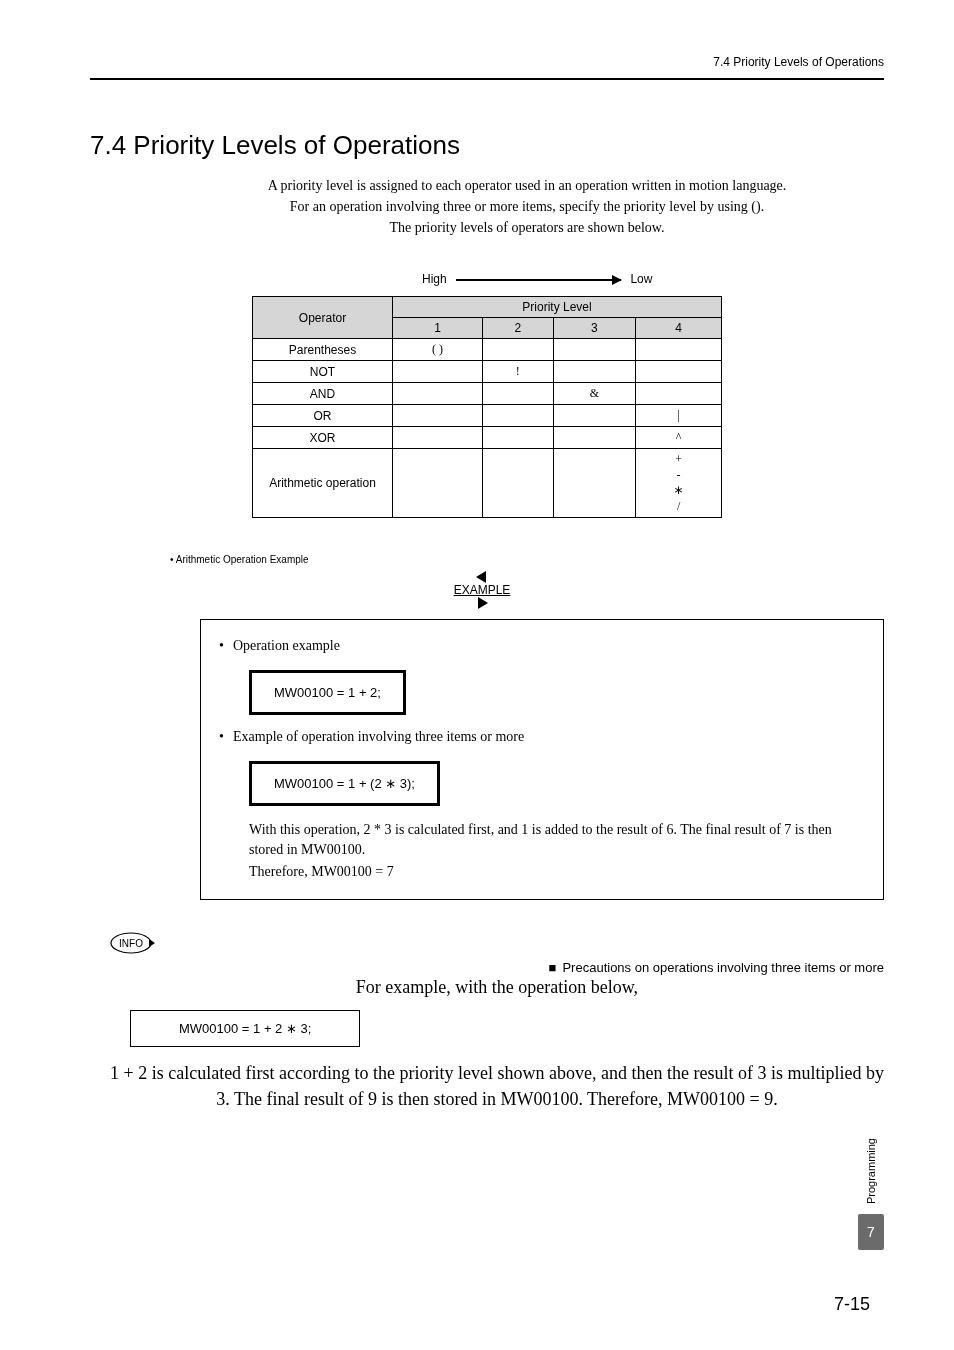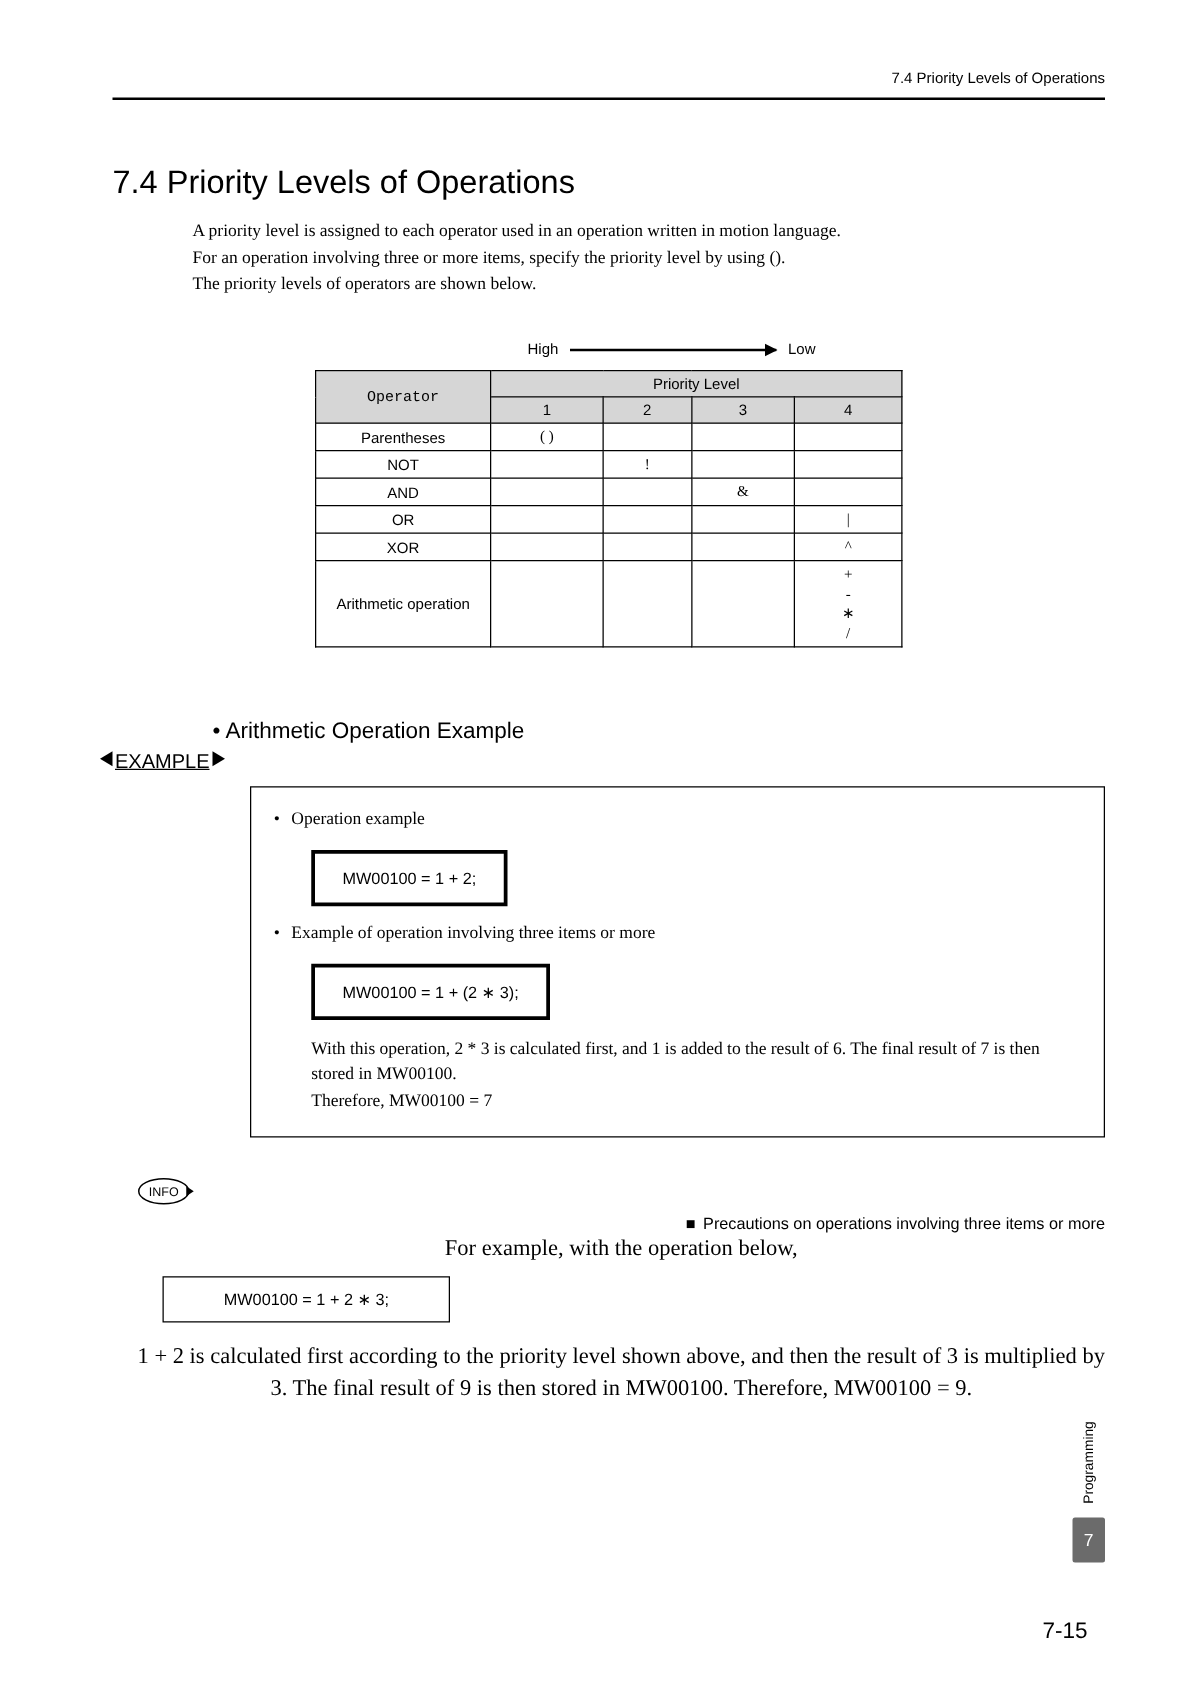--- a/index.html
+++ b/index.html
@@ -28,23 +28,24 @@
       border-top: 2px solid #000;
     }
     .section-title {
       font-family: Arial, sans-serif;
       font-size: 26px;
       font-weight: normal;
       margin-top: 80px;
       margin-bottom: 14px;
     }
     .intro-text {
-      margin-left: 64px;
+      margin-left: 80px;
       font-size: 14px;
       line-height: 1.5;
+      text-align: center;
     }
     .table-wrapper {
       margin: 34px auto 0;
       width: 470px;
     }
     .high-low {
       font-family: Arial, sans-serif;
       font-size: 12px;
       position: relative;
       margin-left: 170px;
@@ -78,32 +79,34 @@
     table.priority th, table.priority td {
       border: 1px solid #000;
       text-align: center;
       padding: 3px 4px;
       vertical-align: middle;
     }
     table.priority thead th {
       background: #d6d6d6;
       font-weight: normal;
     }
-    table.priority thead tr:first-child th:first-child { width: 140px; font-family: Liberation Mono, monospace; }
+    table.priority thead tr:first-child th:first-child { width: 140px; }
     .example-header {
       font-family: Arial, sans-serif;
-      font-size: 18px;
+      font-size: 10px;
       margin-left: 80px;
-      margin-top: 56px;
+      margin-top: 36px;
     }
     .example-badge {
-      font-size: 16px;
+      font-size: 12px;
       margin-top: 6px;
       margin-left: -10px;
       display: flex;
+      align-items: center;
+      flex-direction: column;
     }
     .tri-left, .tri-right {
       width: 0; height: 0; display: inline-block;
     }
     .tri-left {
       border-top: 6px solid transparent;
       border-bottom: 6px solid transparent;
       border-right: 10px solid #000;
       margin-right: 2px;
     }

